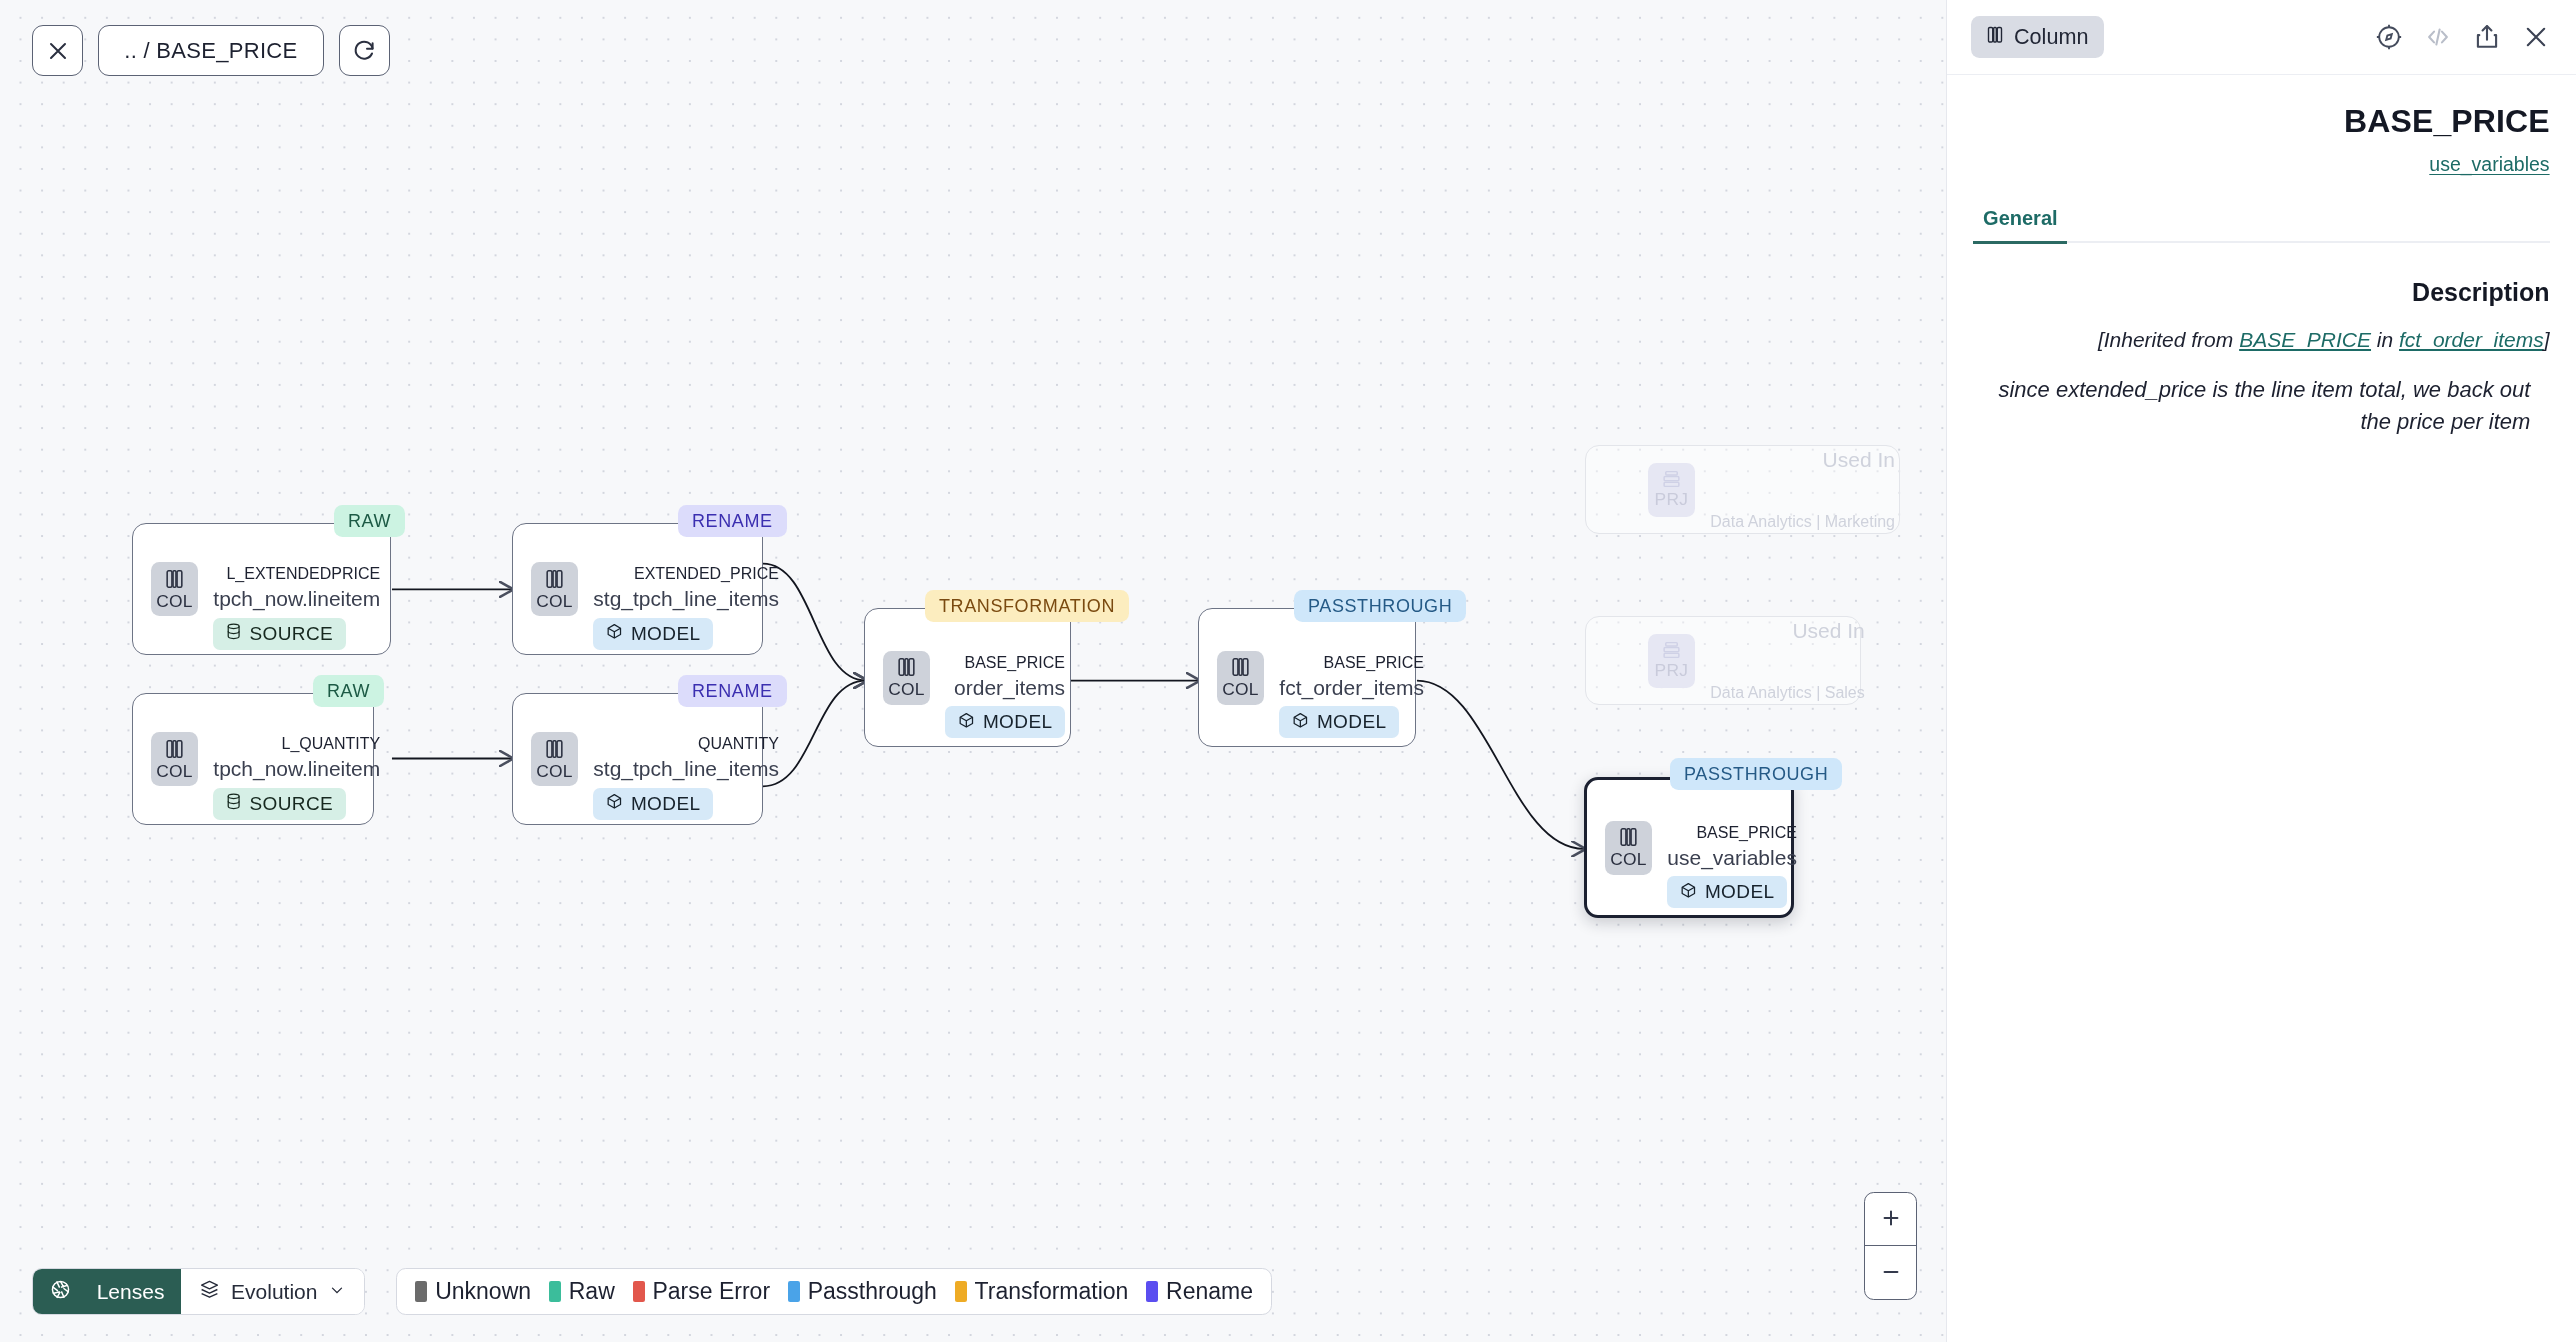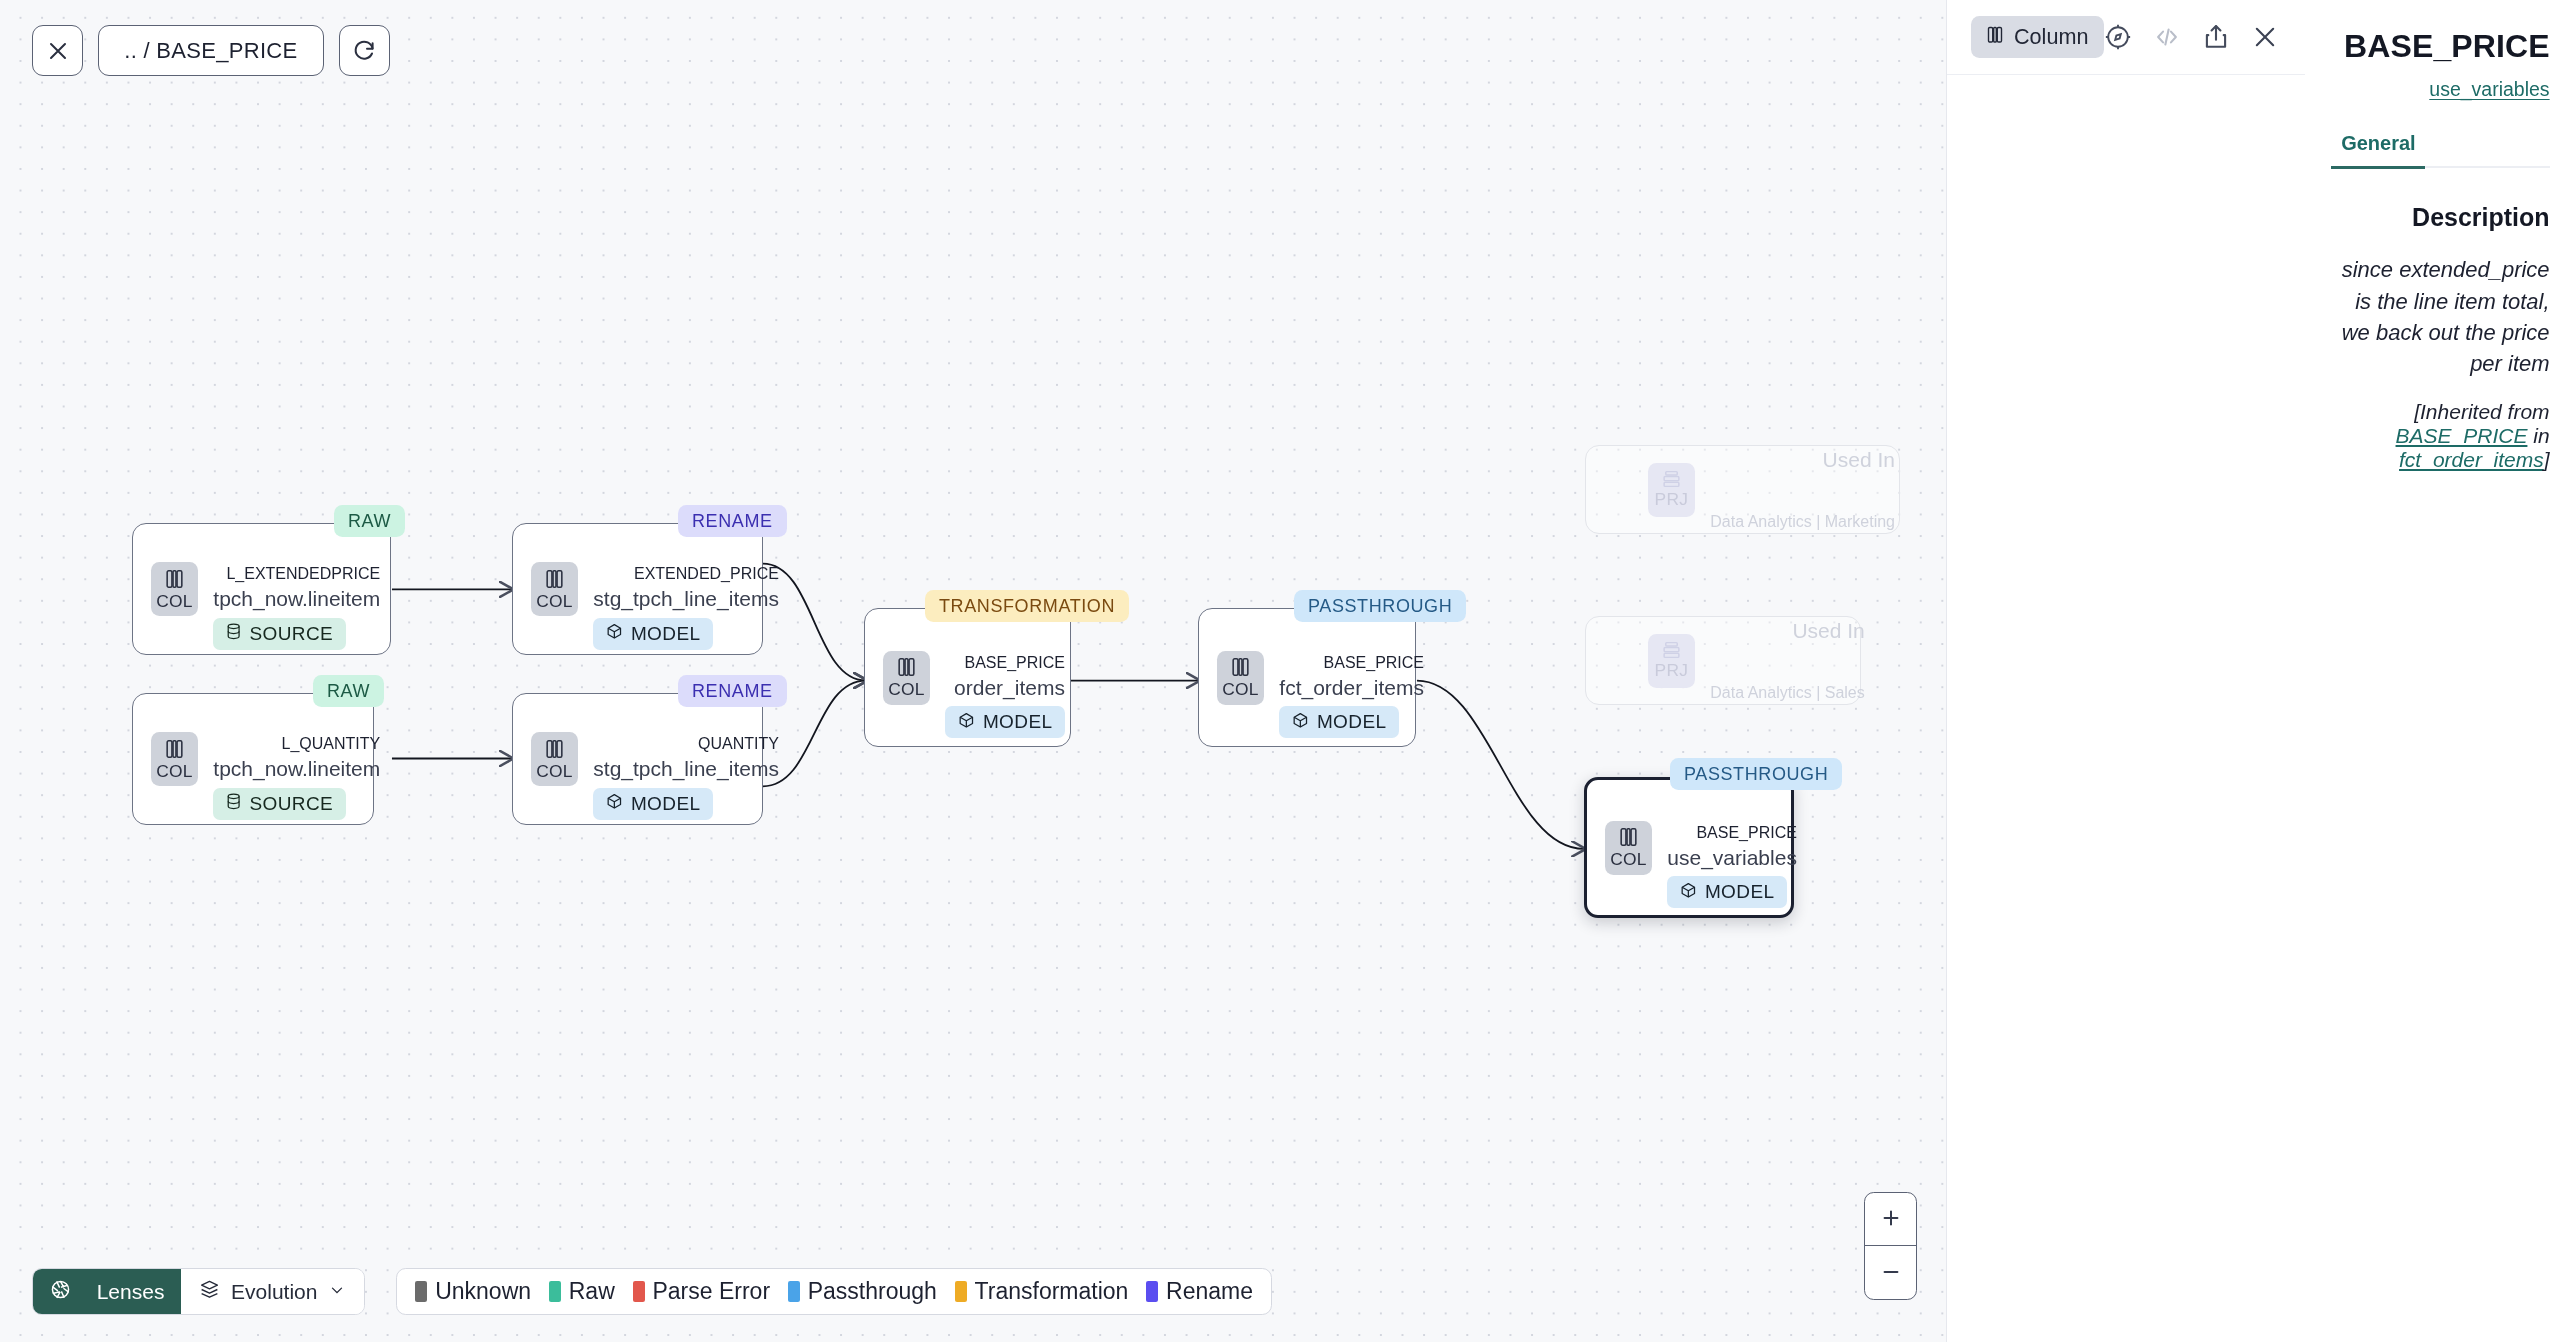--- a/index.html
+++ b/index.html
@@ -106,21 +106,21 @@
     padding: 0 18px; font-size:21px; cursor:pointer;
   }
   #legend {
     display:flex; align-items:center; gap:18px; height:47px; padding: 0 18px;
     border:1.4px solid #d6d9e1; border-radius:9.7px; background:#fff;
   }
   .lgitem { display:flex; align-items:center; gap:7.7px; font-size:23px; color:#1d2130; white-space:nowrap; }
   .swatch { width:12px; height:21px; border-radius:2.1px; }
 
   
-  #panel { flex: 1 1 auto; height:1343px; background:#fff; display:flex; flex-direction:row; border-left:0.7px solid #e6e8ee; }
+  #panel { flex: 1 1 auto; height:1343px; background:#fff; display:flex; flex-direction:column; border-left:0.7px solid #e6e8ee; }
   #panel-head {
     height: 75px; display:flex; align-items:center; justify-content:space-between;
     padding: 0 26.4px 0 24px; border-bottom: 1.4px solid #eceef3;
   }
   .chip {
     display:flex; align-items:center; gap:9.7px; background:#d9dce4; color:#222736;
     border-radius:8.4px; height:42px; padding: 0 15.3px; font-size:21.6px; cursor:pointer;
   }
   .headicons { display:flex; align-items:center; gap:21px; }
   .headicons span { display:flex; cursor:pointer; }
@@ -544,21 +544,21 @@
 
     <div id="panel-body">
       <div id="ptitle">BASE_PRICE</div>
       <a id="psub">use_variables</a>
 
       <div id="tabs">
         <div class="tab">General</div>
       </div>
 
       <div id="desc-label">Description</div>
-      <div id="desc-text">since extended_price is the line item total, we back out the price per item</div>
       <div id="desc-inherit">
         <span>[Inherited from </span><a>BASE_PRICE</a><span> in </span><a>fct_order_items</a><span>]</span>
       </div>
+      <div id="desc-text">since extended_price is the line item total, we back out the price per item</div>
     </div>
 
   </div>
 </div>
 
 
 </body></html>

